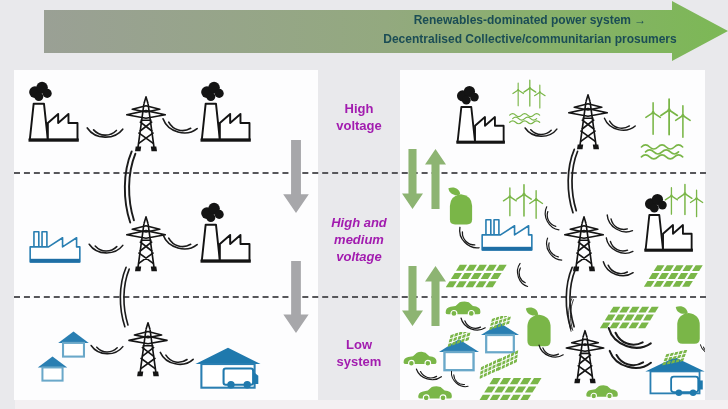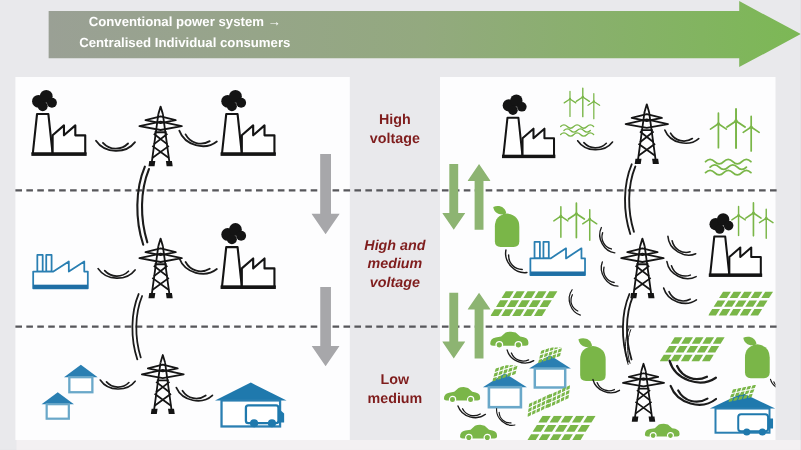--- a/index.html
+++ b/index.html
@@ -10,21 +10,21 @@
   .banner-text{position:absolute;font-weight:bold;font-size:12px;line-height:19px;
                text-align:center;white-space:pre-line;}
   .banner-text.left{left:46px;top:11px;width:244px;color:#ffffff;}
   .banner-text.right{left:365px;top:11px;width:330px;color:#1b4d55;}
   .panel{position:absolute;background:#fdfdfe;}
   .panel.left{left:14px;top:70px;width:304px;height:330px;}
   .panel.right{left:400px;top:70px;width:305px;height:330px;}
   .dash{position:absolute;left:14px;width:692px;height:0;border-top:2px dashed #57575b;}
   .dash.one{top:172px;} .dash.two{top:296px;}
   .vlabel{position:absolute;left:316px;width:86px;text-align:center;font-weight:bold;
-          font-size:13px;line-height:17px;color:#7f1d1d;white-space:pre-line;}
+          font-size:13px;line-height:17px;color:#a21caf;white-space:pre-line;}
   .vlabel.high{top:100px;} .vlabel.highmed{top:214px;font-style:italic;} .vlabel.low{top:336px;}
   svg.diagram{position:absolute;}
   svg.diagram.left{left:14px;top:70px;}
   svg.diagram.right{left:400px;top:70px;}
 </style>
 </head>
 <body>
 
 <div class="canvas">
 
@@ -162,36 +162,36 @@
       </symbol>
       <symbol id="sym-arrow-up" viewBox="0 0 26 74">
         <polygon points="8,74 18,74 18,19 26,19 13,0 0,19 8,19" fill="currentColor"></polygon>
       </symbol>
     </defs>
   </svg>
 
   <svg class="banner-svg" viewBox="0 0 684 62">
     <polygon points="0,10 628,10 628,1 684,31 628,61 628,53 0,53" fill="url(#bannerGrad)"></polygon>
   </svg>
-  <div class="banner-text left">Conventional power system →
-Centralised Individual consumers</div>
+  <div class="banner-text right">Renewables-dominated power system →
+Decentralised Collective/communitarian prosumers</div>
 
   <div class="panel left"></div>
   <div class="panel right"></div>
 
   <div class="dash one"></div>
   <div class="dash two"></div>
 
   <div class="vlabel high">High
 voltage</div>
   <div class="vlabel highmed">High and
 medium
 voltage</div>
   <div class="vlabel low">Low
-medium</div>
+system</div>
 
   <div class="bottom-strip"></div>
 
   <svg class="diagram left" width="304" height="330" viewBox="0 0 304 330">
     <use href="#sym-plant" x="10" y="10" width="58" height="68"></use>
     <use href="#sym-arc" x="72" y="54" width="38" height="18"></use>
     <use href="#sym-pylon" x="110" y="24" width="44" height="58"></use>
     <g transform="rotate(14 165 58)">
         <use href="#sym-arc" x="146" y="46" width="38" height="24"></use>
       </g>

